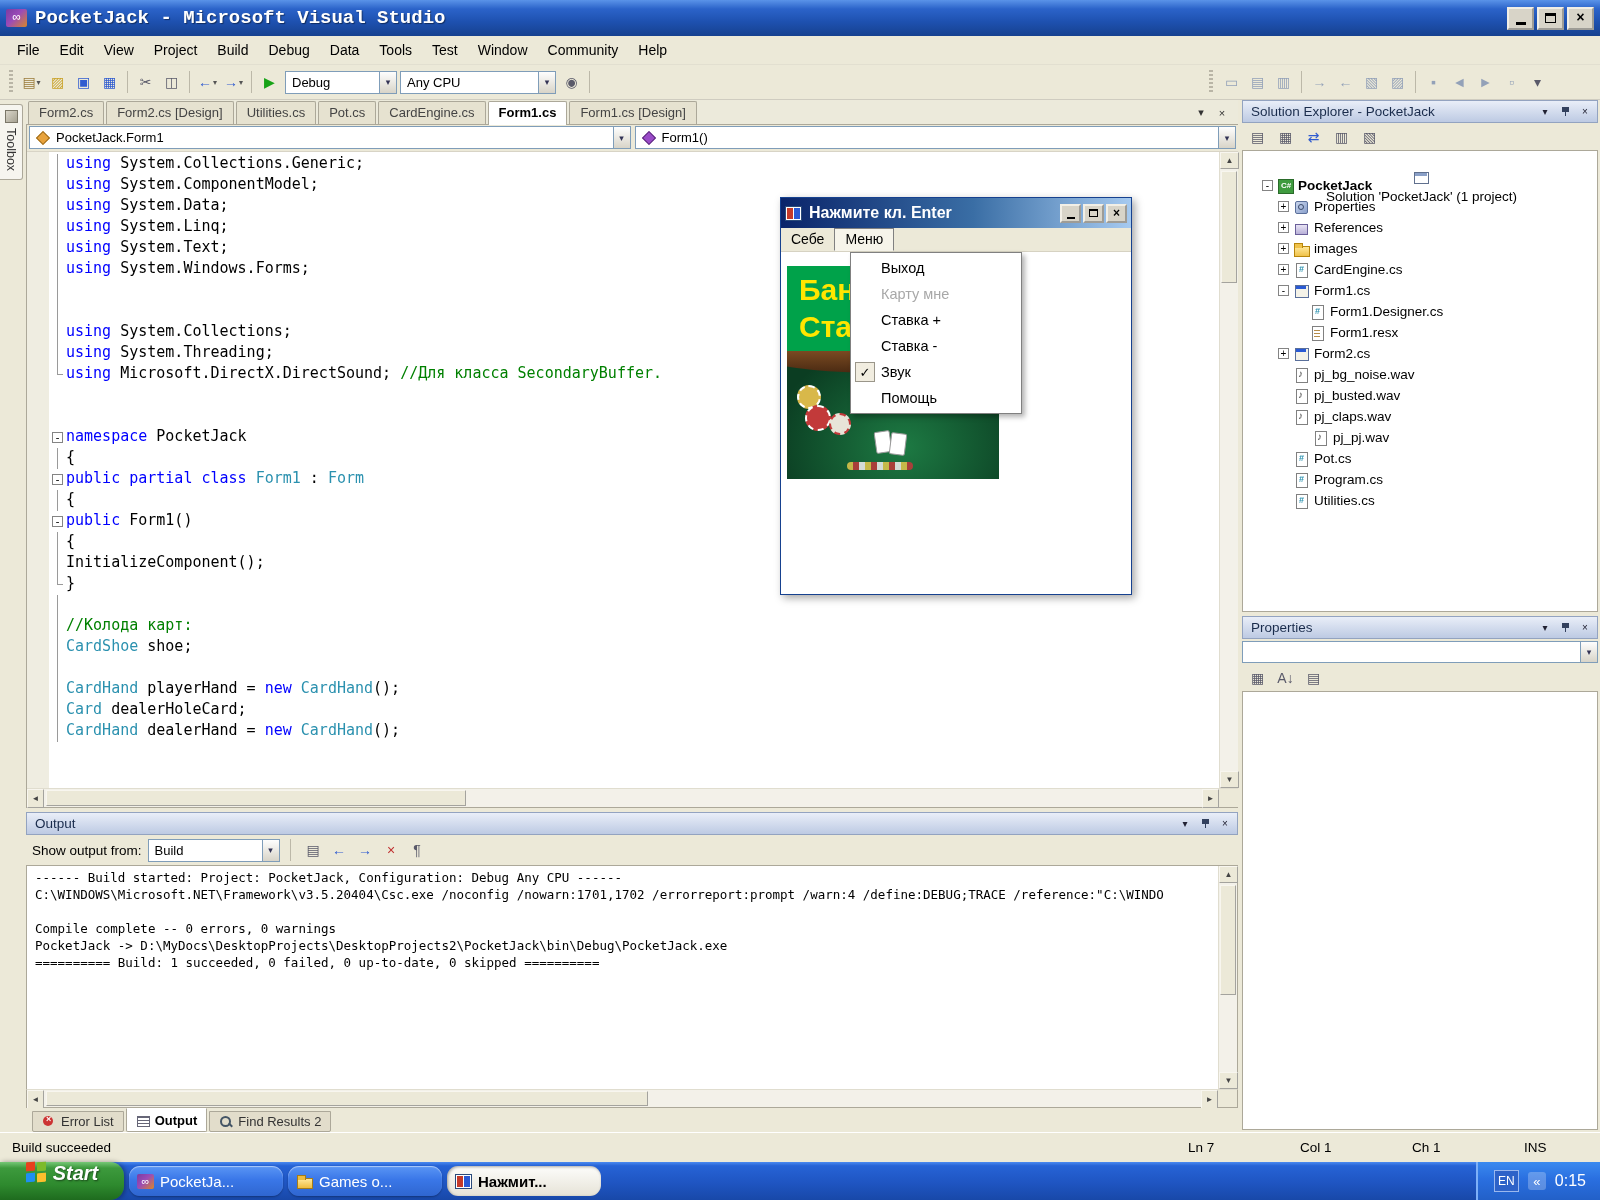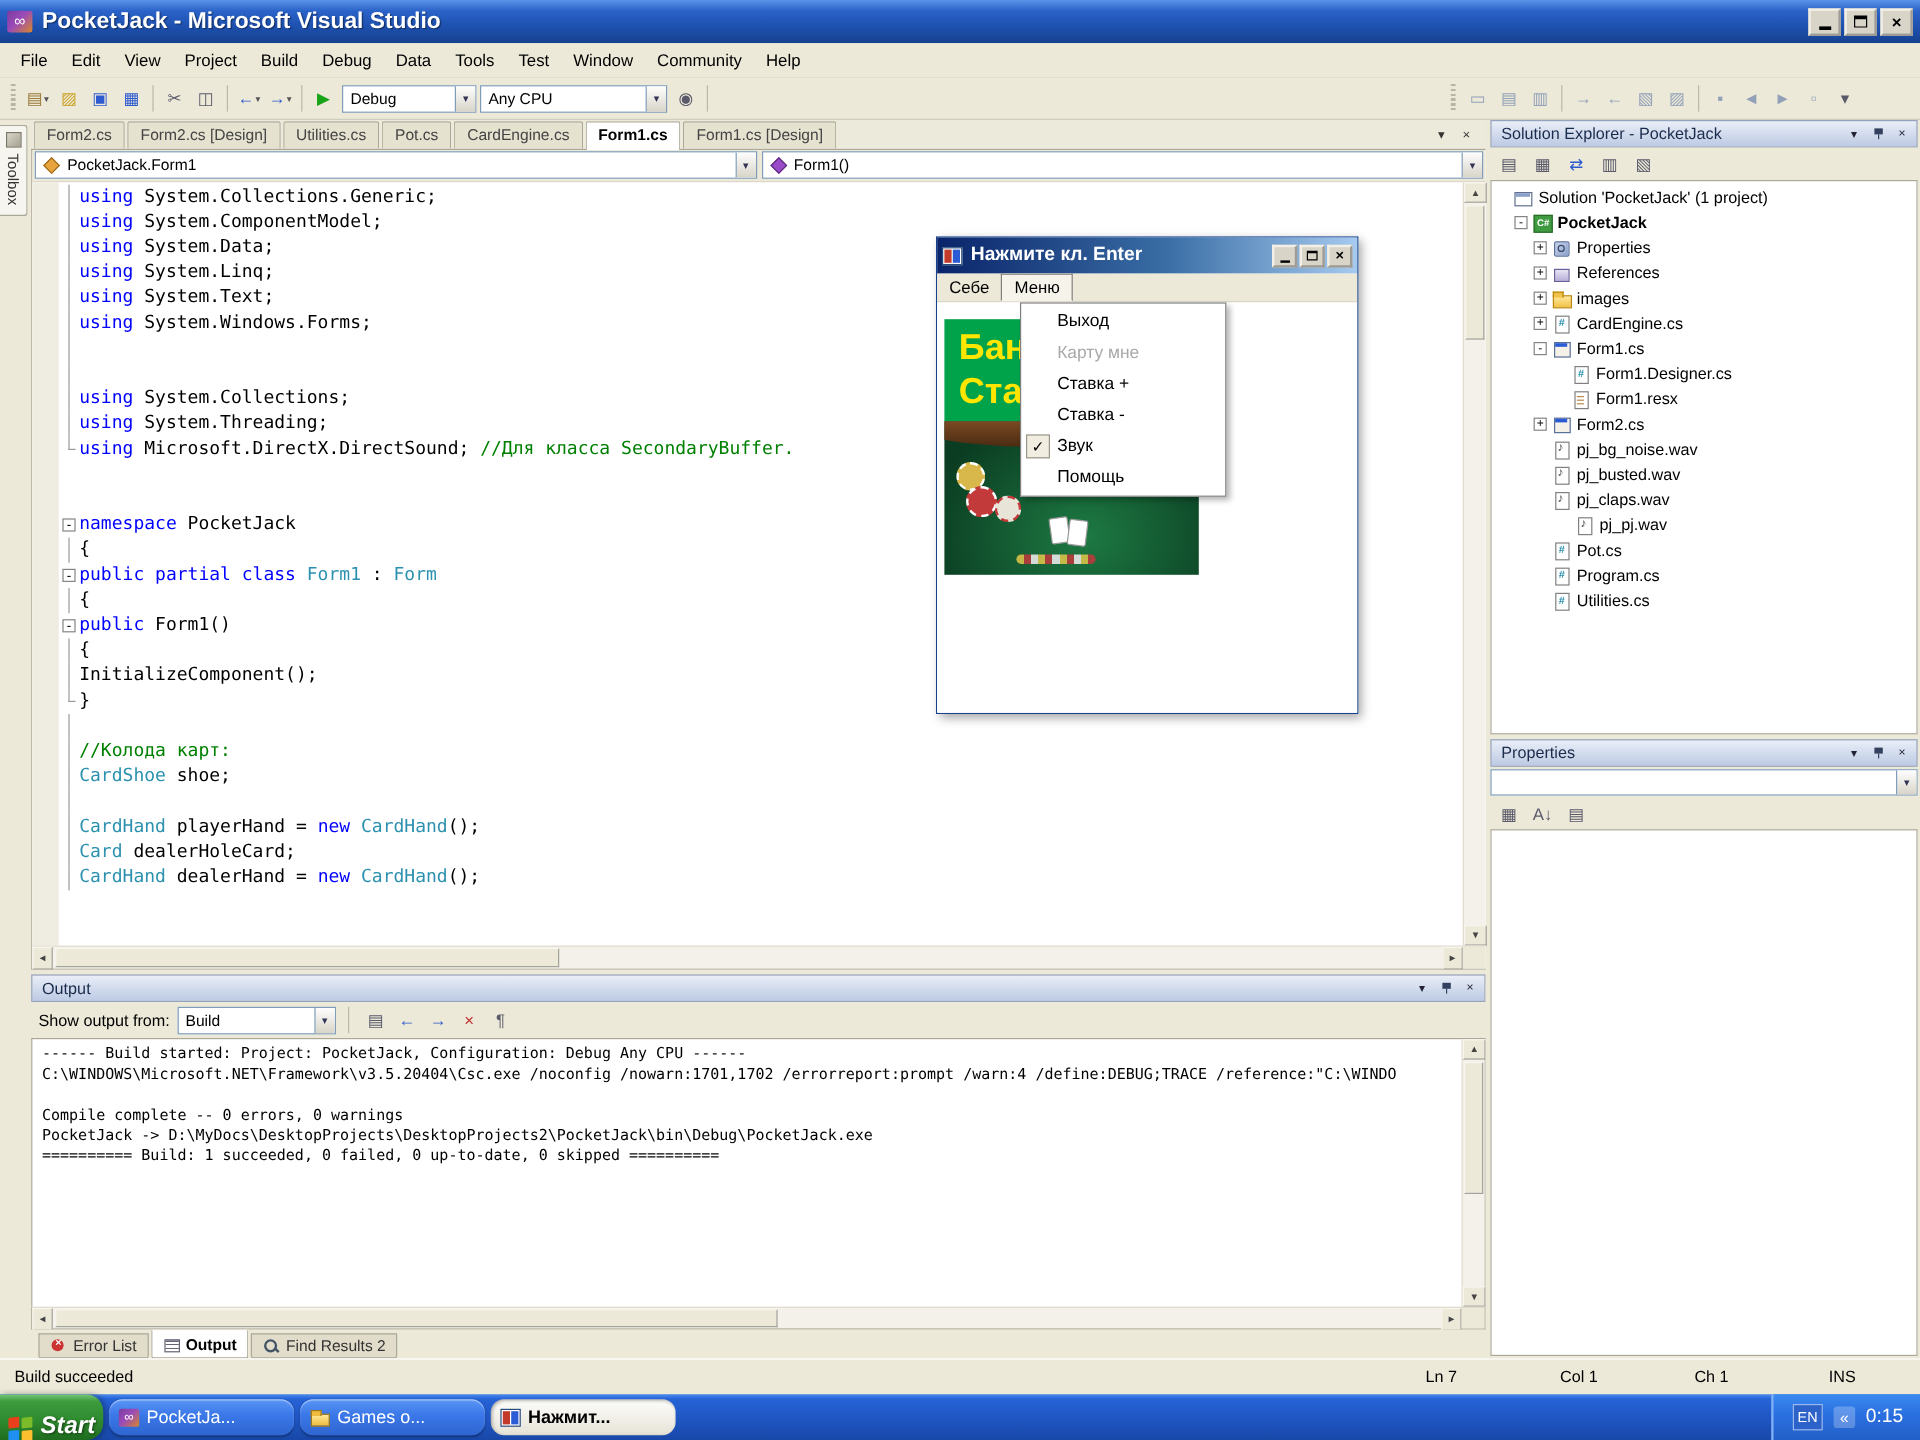--- a/index.html
+++ b/index.html
@@ -6,21 +6,21 @@
   html,body { background:#555; }
   .screen { position:relative; width:1600px; height:1200px; overflow:hidden;
             font-family:"Liberation Sans", sans-serif; background:#3a6ea5; }
 
   
   .vs-window { position:absolute; left:0; top:0; right:0; bottom:38px;
                display:flex; flex-direction:column; background:#ece9d8; }
 
   .titlebar { height:36px; flex:none; display:flex; align-items:center; gap:8px;
               padding:16px 6px; color:#fff;
-              background:linear-gradient(180deg,#5a93e8 0%,#2b63c9 25%,#1e51b0 60%,#16418f 100%); }
+              background:linear-gradient(180deg,#5a93e8 0%,#2b63c9 25%,#1e51b0 60%,#16418f 100%);font-family:Liberation Mono, monospace; }
   .title-text { font-size:19px; font-weight:bold; flex:1; text-shadow:1px 1px 1px rgba(0,0,0,.45); white-space:nowrap; overflow:hidden; }
   .win-controls { display:flex; gap:3px; }
   .wbtn { width:27px; height:23px; background:#d8d4c8; border:2px outset #f2efe6;
           display:flex; align-items:center; justify-content:center; color:#000; font-size:14px; font-weight:bold; }
   .glyph-min { width:10px; height:3px; background:#000; margin-top:10px; }
   .glyph-max { width:11px; height:10px; border:1px solid #000; border-top-width:3px; }
 
   .menubar { height:29px; flex:none; display:flex; align-items:center; padding-left:8px; gap:2px;
              background:#ece9d8; border-bottom:1px solid #e2dfd0; font-size:14px; color:#000; }
   .menu-item { padding:4px 9px; }
@@ -213,21 +213,21 @@
                  box-shadow:3px 3px 5px rgba(0,0,0,.3); padding:2px; z-index:5; }
   .gw-menu-item { display:flex; align-items:center; height:26px; font-size:14.5px; gap:6px; padding-right:10px; color:#000; }
   .gw-menu-item.disabled { color:#a8a8a8; }
   .gw-check { width:20px; height:20px; margin-left:2px; flex:none; display:flex; align-items:center;
               justify-content:center; font-size:13px; color:#000; }
   .gw-check.checked { border:1px solid #9a968a; background:#f1ede0; }
 
   
   .taskbar { position:absolute; left:0; right:0; bottom:0; height:38px; display:flex; align-items:stretch;
              background:linear-gradient(180deg,#4a8af0 0%,#2663d6 10%,#1f55c2 55%,#1848a8 100%); }
-  .start-btn { width:86px; flex:none; display:flex; align-items:flex-end; justify-content:center; gap:7px;
+  .start-btn { width:124px; flex:none; display:flex; align-items:flex-start; justify-content:center; gap:7px;
                color:#fff; font-weight:bold; font-style:italic; font-size:20px;
                background:linear-gradient(180deg,#76c776 0%,#3d9a3d 16%,#2e8a2e 60%,#1e6b1e 100%);
                border-radius:0 14px 14px 0; box-shadow:2px 0 5px rgba(0,0,0,.35);
                text-shadow:1px 1px 2px rgba(0,0,0,.5); }
   .flag { width:20px; height:19px; display:grid; grid-template-columns:1fr 1fr; grid-template-rows:1fr 1fr; gap:2px; }
   .flag i { display:block; border-radius:1px; transform:skewY(-6deg); }
   .flag i:nth-child(1){background:#e8401c;} .flag i:nth-child(2){background:#7cbb2a;}
   .flag i:nth-child(3){background:#1f8ff2;} .flag i:nth-child(4){background:#fdbf2d;}
   .task-buttons { display:flex; align-items:stretch; }
   .task-btn { width:154px; margin:4px 0 4px 5px; border-radius:11px; display:flex; align-items:center; gap:6px;
@@ -652,21 +652,21 @@
             </span>
           </div>
           <div class="se-toolbar" id="se-toolbar-icons">
               <span class="tbtn" style="color: rgb(90, 90, 106);">▤</span>
               <span class="tbtn" style="color: rgb(90, 90, 106);">▦</span>
               <span class="tbtn" style="color: rgb(47, 91, 208);">⇄</span>
               <span class="tbtn" style="color: rgb(90, 90, 106);">▥</span>
               <span class="tbtn" style="color: rgb(90, 90, 106);">▧</span>
             </div>
           <div class="se-tree" id="se-tree">
-              <div class="tree-row" style="padding-left: 3px;">
+              <div class="tree-row" style="padding-left: 3px; flex-direction: column;">
                 <span class="expander none"></span>
                 <span class="ticon ic-solution"></span>
                 <span class="tlabel">Solution 'PocketJack' (1 project)</span>
               </div>
               <div class="tree-row" style="padding-left: 19px;">
                 <span class="expander">-</span>
                 <span class="ticon ic-project"></span>
                 <span class="tlabel bold">PocketJack</span>
               </div>
               <div class="tree-row" style="padding-left: 35px;">

